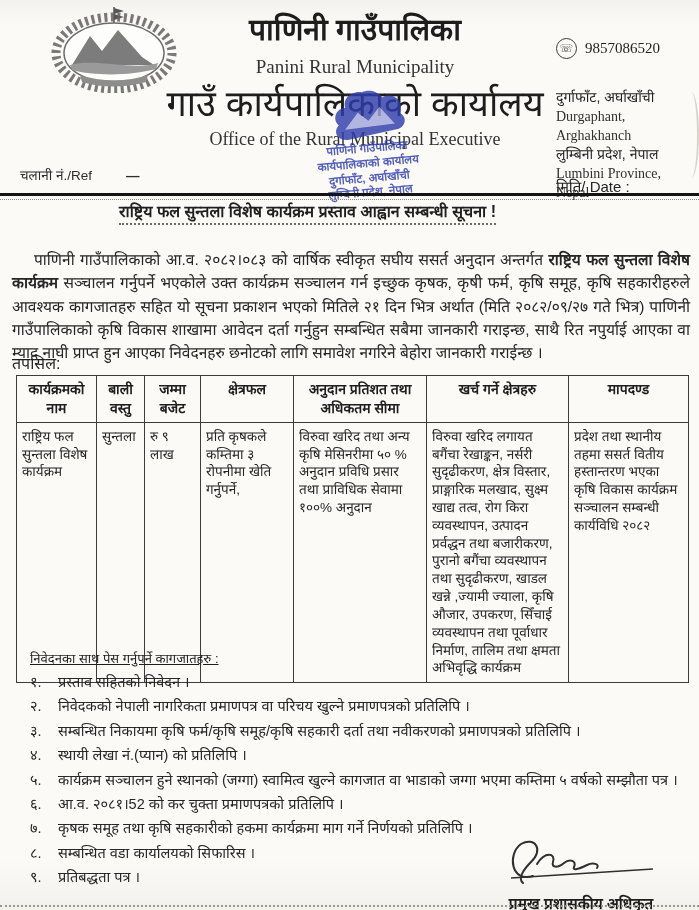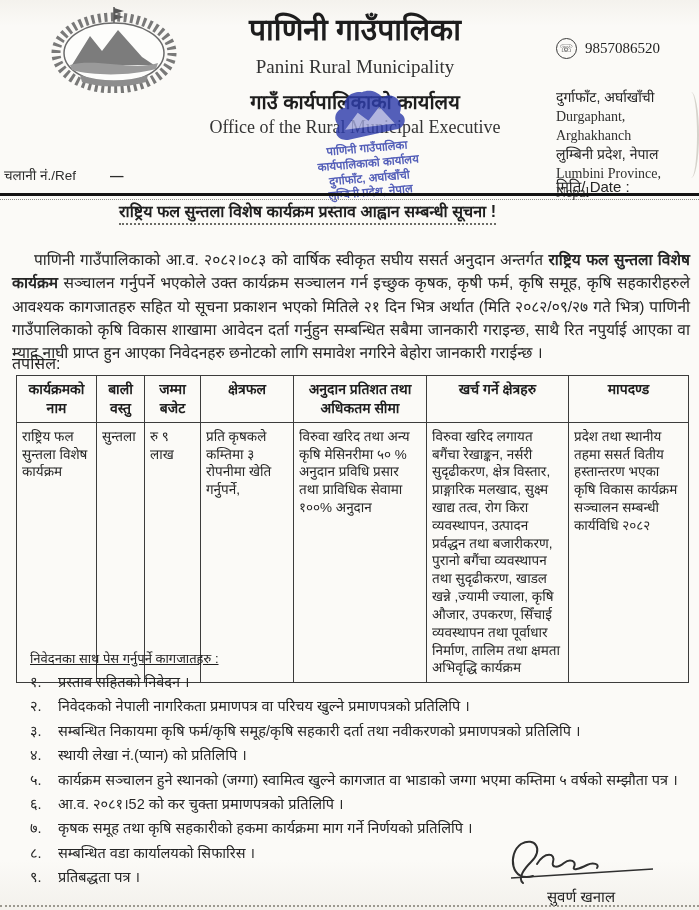--- a/index.html
+++ b/index.html
@@ -7,30 +7,30 @@
     position:relative;width:699px;height:910px;margin:0 auto;
     background:linear-gradient(180deg,#f4f2ed 0px,#fbfaf7 26px,#fbfaf7 860px,#f3f1ec 910px);
     font-family:"Liberation Sans","DejaVu Sans",sans-serif;
     color:#2a2a2a;overflow:hidden;
   }
   .abs{position:absolute;}
   
   .head-center{left:140px;top:8px;width:430px;text-align:center;}
   .title-np{font-size:30px;font-weight:bold;color:#1d1d1d;}
   .title-en{font-size:19px;margin-top:7px;font-family:"Liberation Serif","DejaVu Serif",serif;color:#333;}
-  .office-np{font-size:20px;font-weight:bold;margin-top:10px;color:#1d1d1d;}
+  .office-np{font-size:36px;font-weight:normal;margin-top:0;color:#1d1d1d;}
   .office-en{font-size:18px;margin-top:2px;font-family:"Liberation Serif","DejaVu Serif",serif;color:#333;}
   .phone-row{left:556px;top:38px;display:flex;align-items:center;gap:8px;}
   .phone-icon{display:inline-flex;align-items:center;justify-content:center;width:19px;height:19px;border:1.6px solid #3a3a3a;border-radius:50%;font-size:11px;color:#3a3a3a;}
   .phone-num{font-size:15px;font-family:"Liberation Serif","DejaVu Serif",serif;color:#222;}
   .addr{left:556px;top:88px;width:140px;line-height:19px;font-size:14px;}
   .addr .en{font-family:"Liberation Serif","DejaVu Serif",serif;color:#30302f;}
   .addr .np{color:#242424;}
   .letter-no{left:12px;top:133px;font-size:13.5px;color:#2c2c2c;}
-  .ref-row{left:4px;top:166px;font-size:13.5px;color:#2c2c2c;}
+  .ref-row{left:20px;top:166px;font-size:13.5px;color:#2c2c2c;}
   .ref-dash{margin-left:34px;font-weight:bold;}
   .date-label{left:556px;top:176px;font-size:15px;color:#242424;}
   
   .stamp{left:285px;top:90px;width:164px;height:120px;transform:rotate(-5deg);pointer-events:none;}
   .stamp text{font-size:11.5px;font-weight:bold;fill:#2f3dab;text-anchor:middle;font-family:"Liberation Sans","DejaVu Sans",sans-serif;}
   
   .rule-thick{left:0;top:193px;width:699px;height:3px;background:#141414;}
   .rule-dotted{left:0;top:199px;width:699px;border-top:1.5px dotted #8a8a86;}
   .subject-wrap{left:0;top:200px;width:615px;text-align:center;}
   .subject{display:inline-block;font-size:16px;font-weight:bold;border-bottom:2px dotted #6b6b66;padding-bottom:1px;color:#1f1f1f;}
@@ -196,20 +196,19 @@
       <span class="txt">प्रतिबद्धता पत्र ।</span>
     </div>
   </div>
 
   <div class="abs sig">
     <svg width="156" height="50" viewBox="0 0 156 50">
       <path d="M30 40 C8 47 4 18 18 8 C32 0 41 14 28 26 C22 32 14 42 20 47" fill="none" stroke="#2f2f2f" stroke-width="2" stroke-linecap="round"></path>
       <path d="M34 28 C42 15 53 17 50 26 C48 32 55 32 61 27 C67 22 74 25 71 31 C69 35 76 33 84 29 C90 26 97 28 94 32" fill="none" stroke="#2f2f2f" stroke-width="2" stroke-linecap="round"></path>
       <path d="M8 42 L150 33" stroke="#2f2f2f" stroke-width="1.6"></path>
     </svg>
-    <div class="sig-name">सुवर्ण खनाल</div>
     <div class="sig-title">प्रमुख प्रशासकीय अधिकृत</div>
   </div>
 
   <div class="abs page-curl"></div>
   <div class="abs bottom-edge"></div>
 
 </div>
 
 </body></html>

